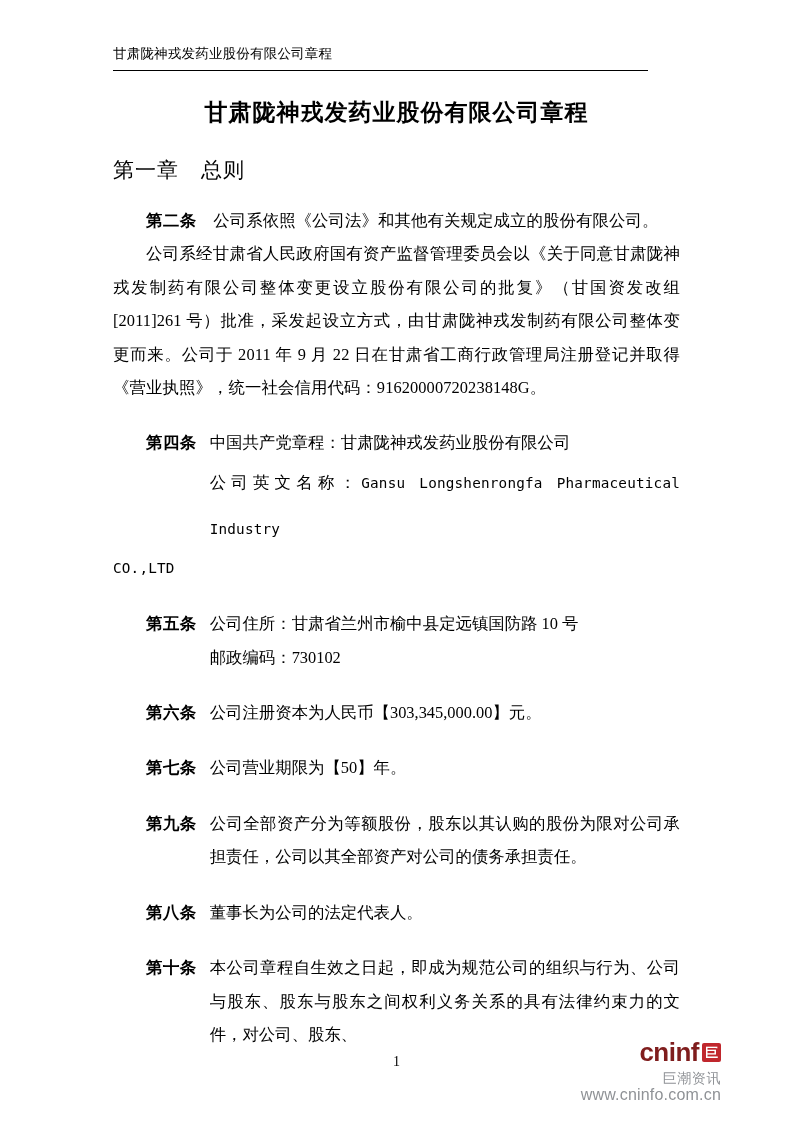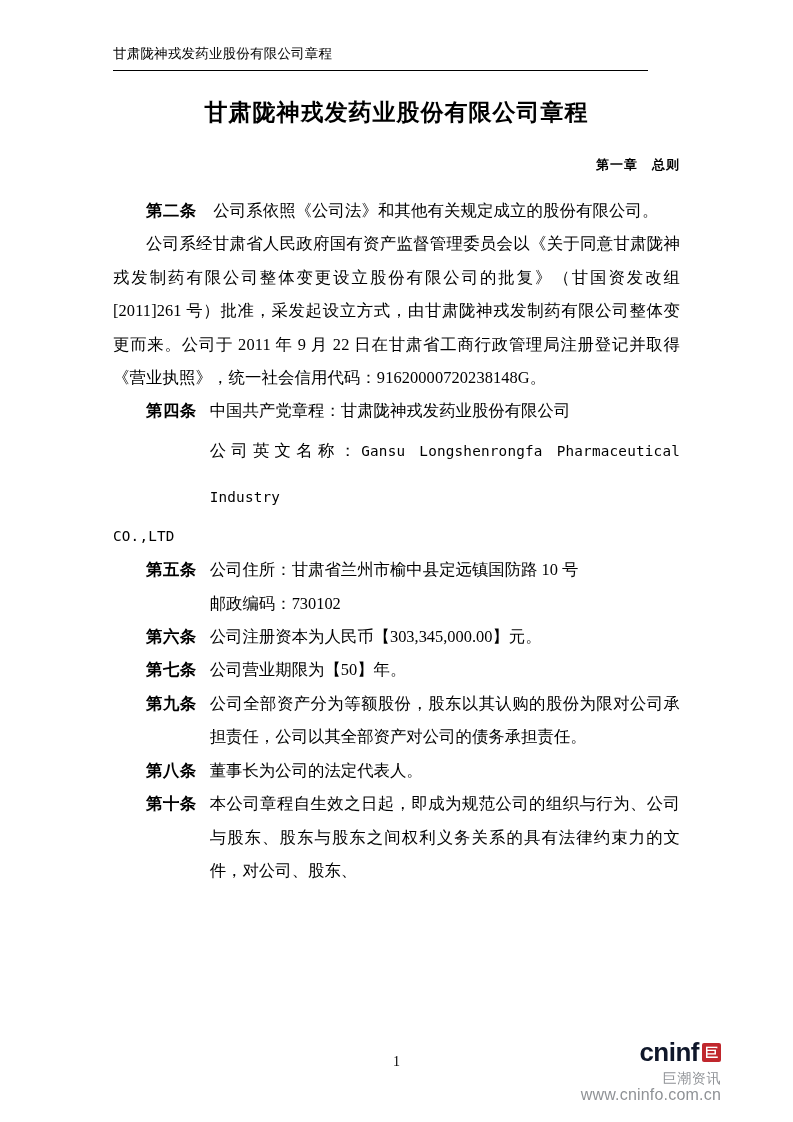--- a/index.html
+++ b/index.html
@@ -41,23 +41,23 @@
   }
   .doc-title {
     font-size: 23px;
     font-weight: bold;
     text-align: center;
     letter-spacing: 1px;
     margin: 0 0 26px 0;
     line-height: 34px;
   }
   .chapter-title {
-    font-size: 13px;
-    font-weight: bold;
-    text-align: right;
+    font-size: 21px;
+    font-weight: normal;
+    text-align: left;
     margin: 0 0 20px 0;
     letter-spacing: 1px;
   }
   .para {
     font-size: 16.4px;
     line-height: 33.4px;
     text-align: justify;
     text-justify: inter-ideograph;
     margin: 0;
     letter-spacing: 0.1px;
@@ -66,20 +66,21 @@
     text-indent: 33px;
   }
   .art-label {
     font-weight: bold;
     letter-spacing: 0.5px;
   }
   .hang {
     display: flex;
     font-size: 16.4px;
     line-height: 33.4px;
+    margin-top: 22px;
   }
   .hang-label {
     font-weight: bold;
     flex: 0 0 auto;
     padding-left: 33px;
     letter-spacing: 0.5px;
   }
   .hang-body {
     flex: 1 1 auto;
     padding-left: 13px;
@@ -112,21 +113,21 @@
   }
   .wm-row {
     display: flex;
     align-items: center;
     justify-content: flex-end;
   }
   .wm-logo {
     font-family: "Liberation Sans", sans-serif;
     font-size: 26px;
     font-weight: bold;
-    color: #0f172a;
+    color: #7f1d1d;
     letter-spacing: -0.5px;
   }
   .wm-box {
     display: inline-block;
     width: 19px;
     height: 19px;
     background: #c0272d;
     color: #ffffff;
     font-family: "Liberation Sans", sans-serif;
     font-size: 13px;

